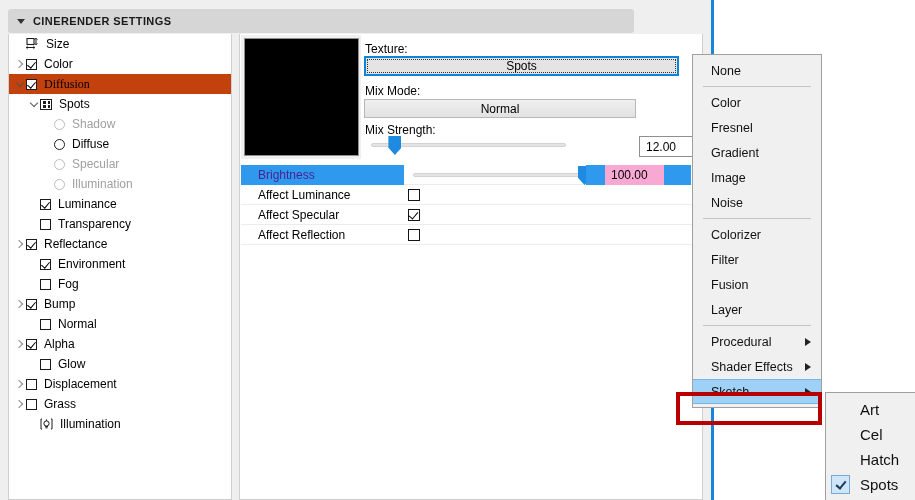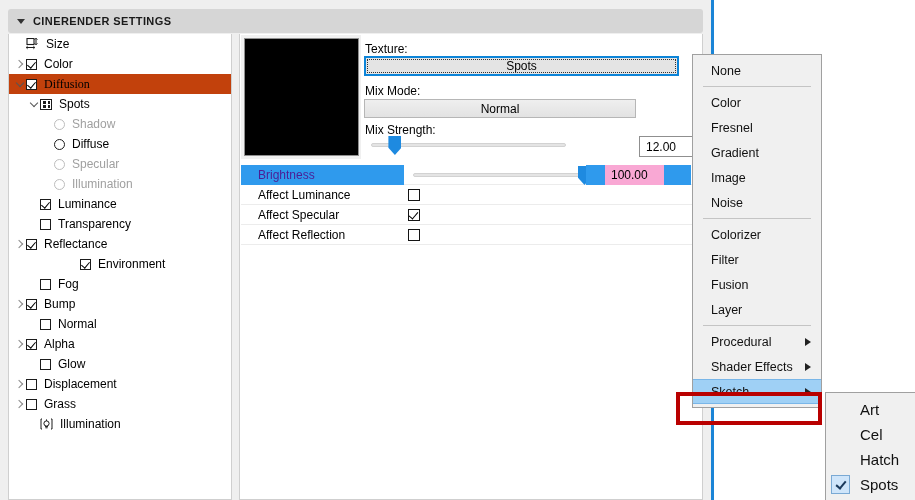--- a/index.html
+++ b/index.html
@@ -16,21 +16,21 @@
   }
 
   
   .app-bg {
     position: absolute; left: 0; top: 0; width: 711px; height: 500px;
     background: #efefef;
   }
 
   
   .header {
-    position: absolute; left: 8px; top: 9px; width: 695px; height: 24px;
+    position: absolute; left: 8px; top: 9px; width: 626px; height: 24px;
     background: #d6d6d6;
     border-radius: 3px;
     display: flex; align-items: center;
   }
   .header .tri {
     width: 0; height: 0;
     border-left: 4px solid transparent;
     border-right: 4px solid transparent;
     border-top: 5px solid #333;
     margin-left: 9px; margin-right: 8px;
@@ -394,21 +394,21 @@
       <div class="tree-row" style="padding-left: 18px;">
         <span class="arrow"></span>
         <span class="chk"></span>
         <span class="tree-label">Transparency</span>
       </div>
       <div class="tree-row" style="padding-left: 4px;">
         <span class="arrow right"></span>
         <span class="chk on"></span>
         <span class="tree-label">Reflectance</span>
       </div>
-      <div class="tree-row" style="padding-left: 18px; margin-left: 40px;">
+      <div class="tree-row" style="padding-left: 18px;">
         <span class="arrow"></span>
         <span class="chk on"></span>
         <span class="tree-label">Environment</span>
       </div>
       <div class="tree-row" style="padding-left: 18px;">
         <span class="arrow"></span>
         <span class="chk"></span>
         <span class="tree-label">Fog</span>
       </div>
       <div class="tree-row" style="padding-left: 4px;">

